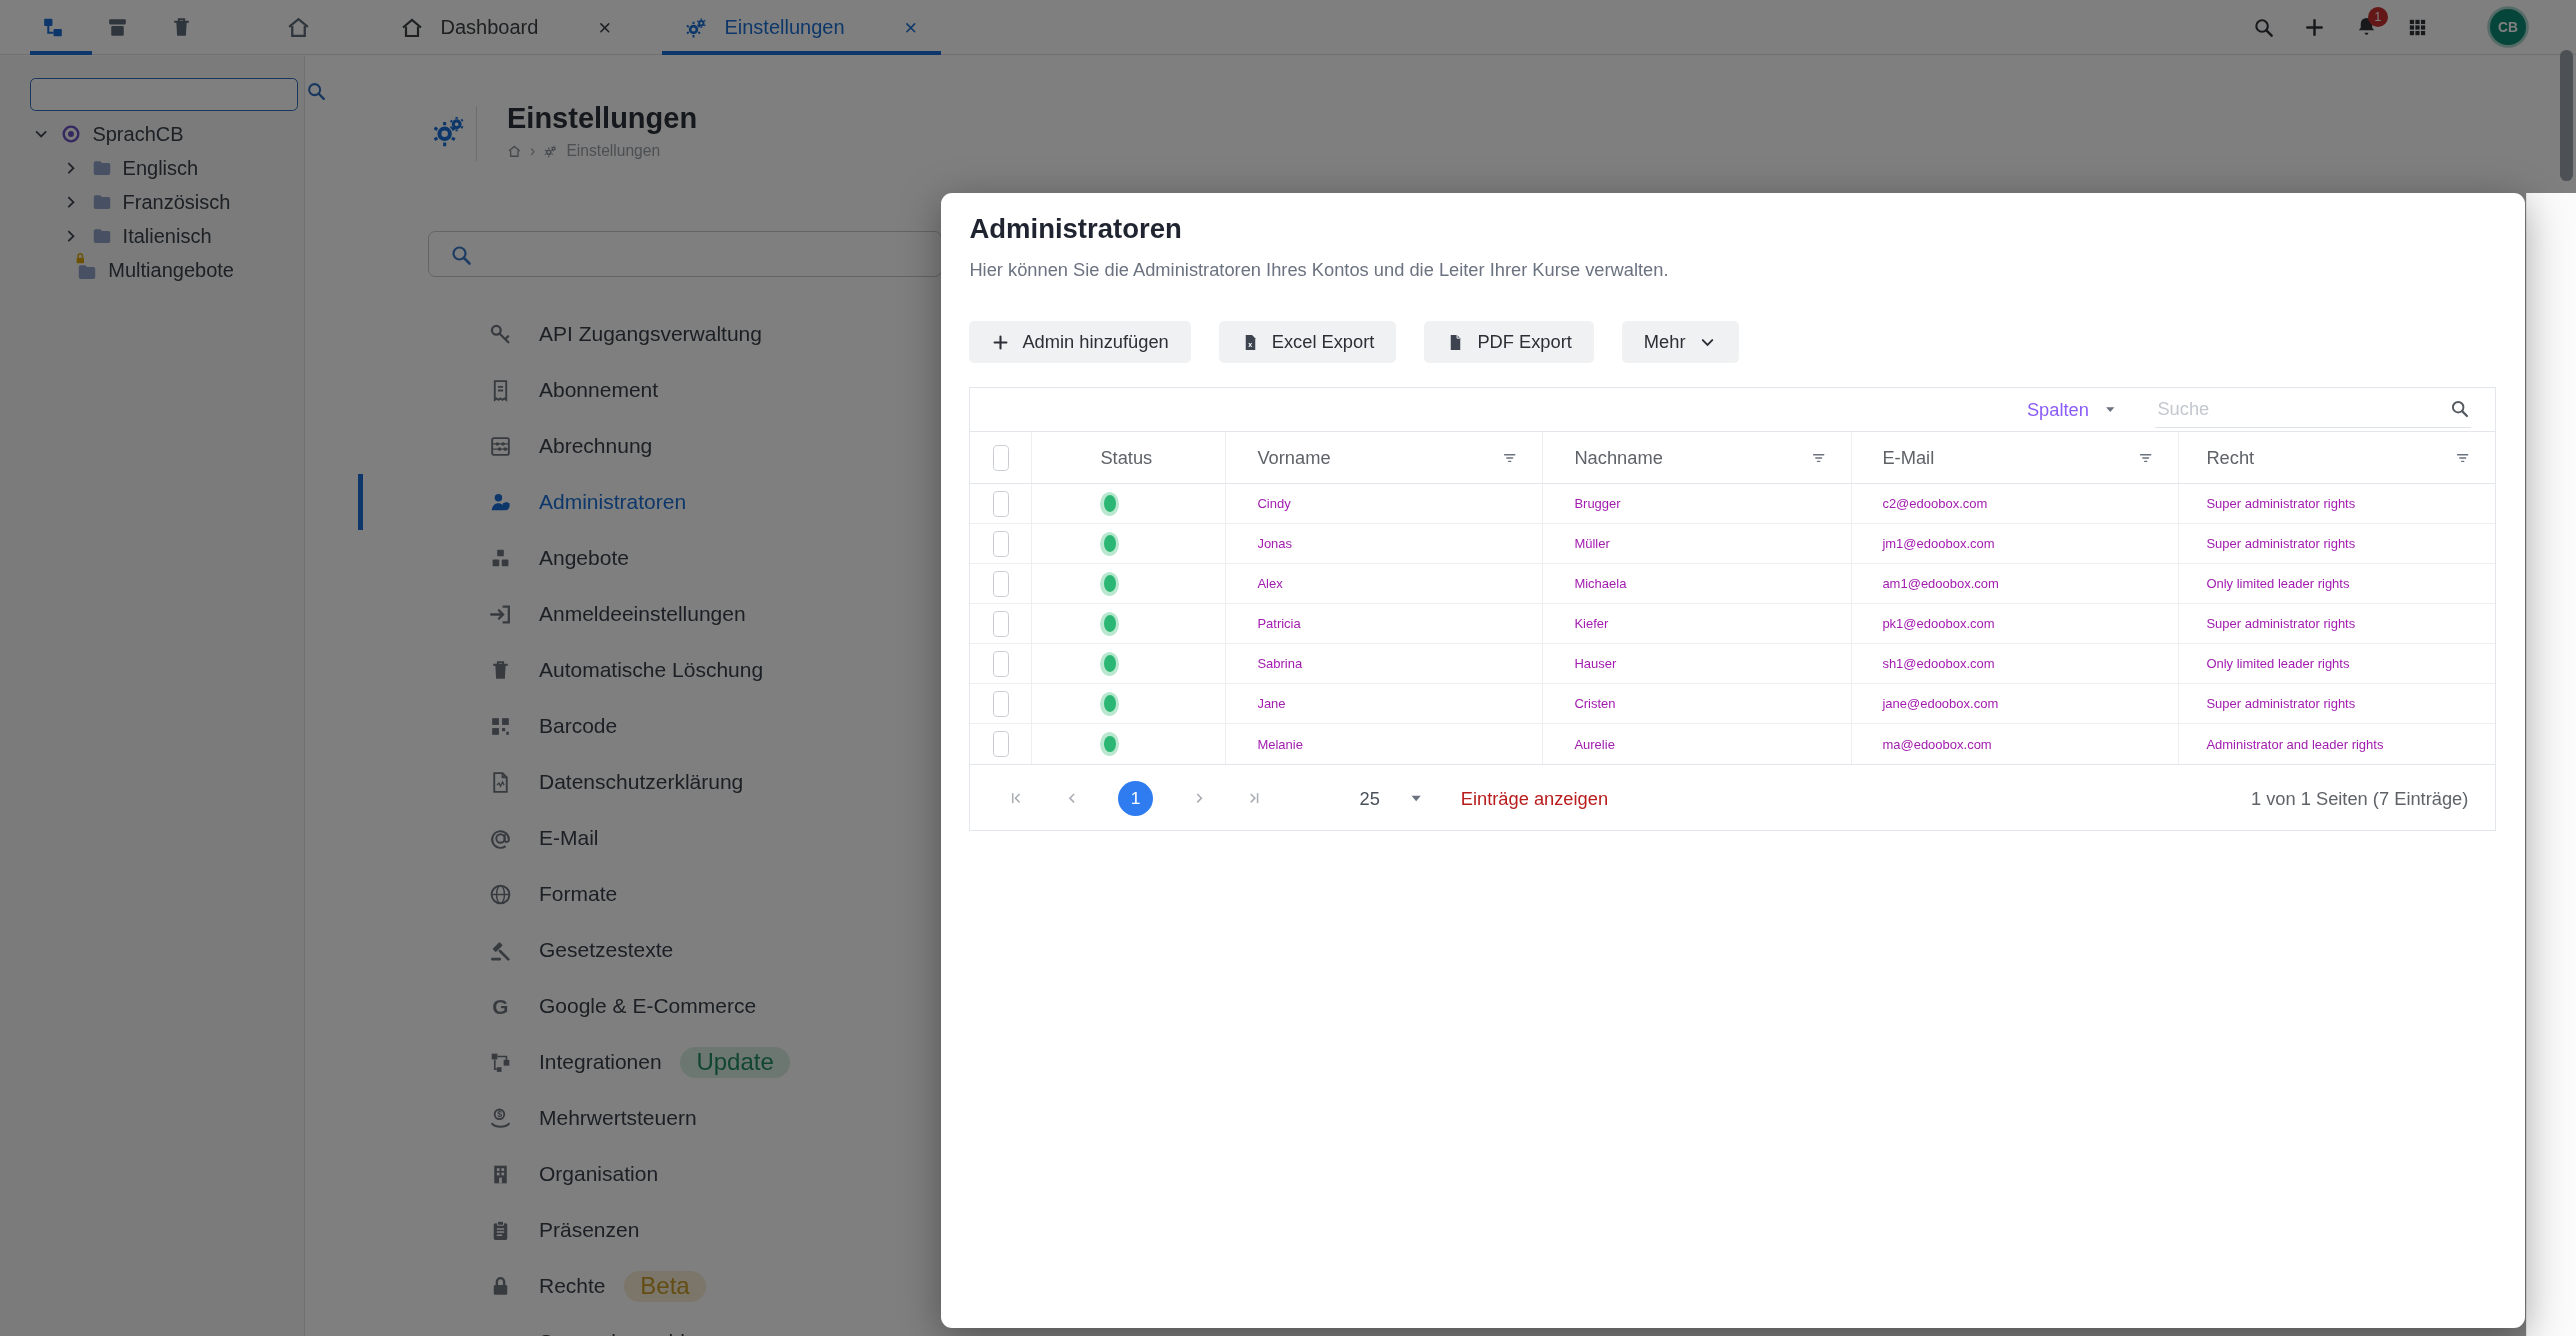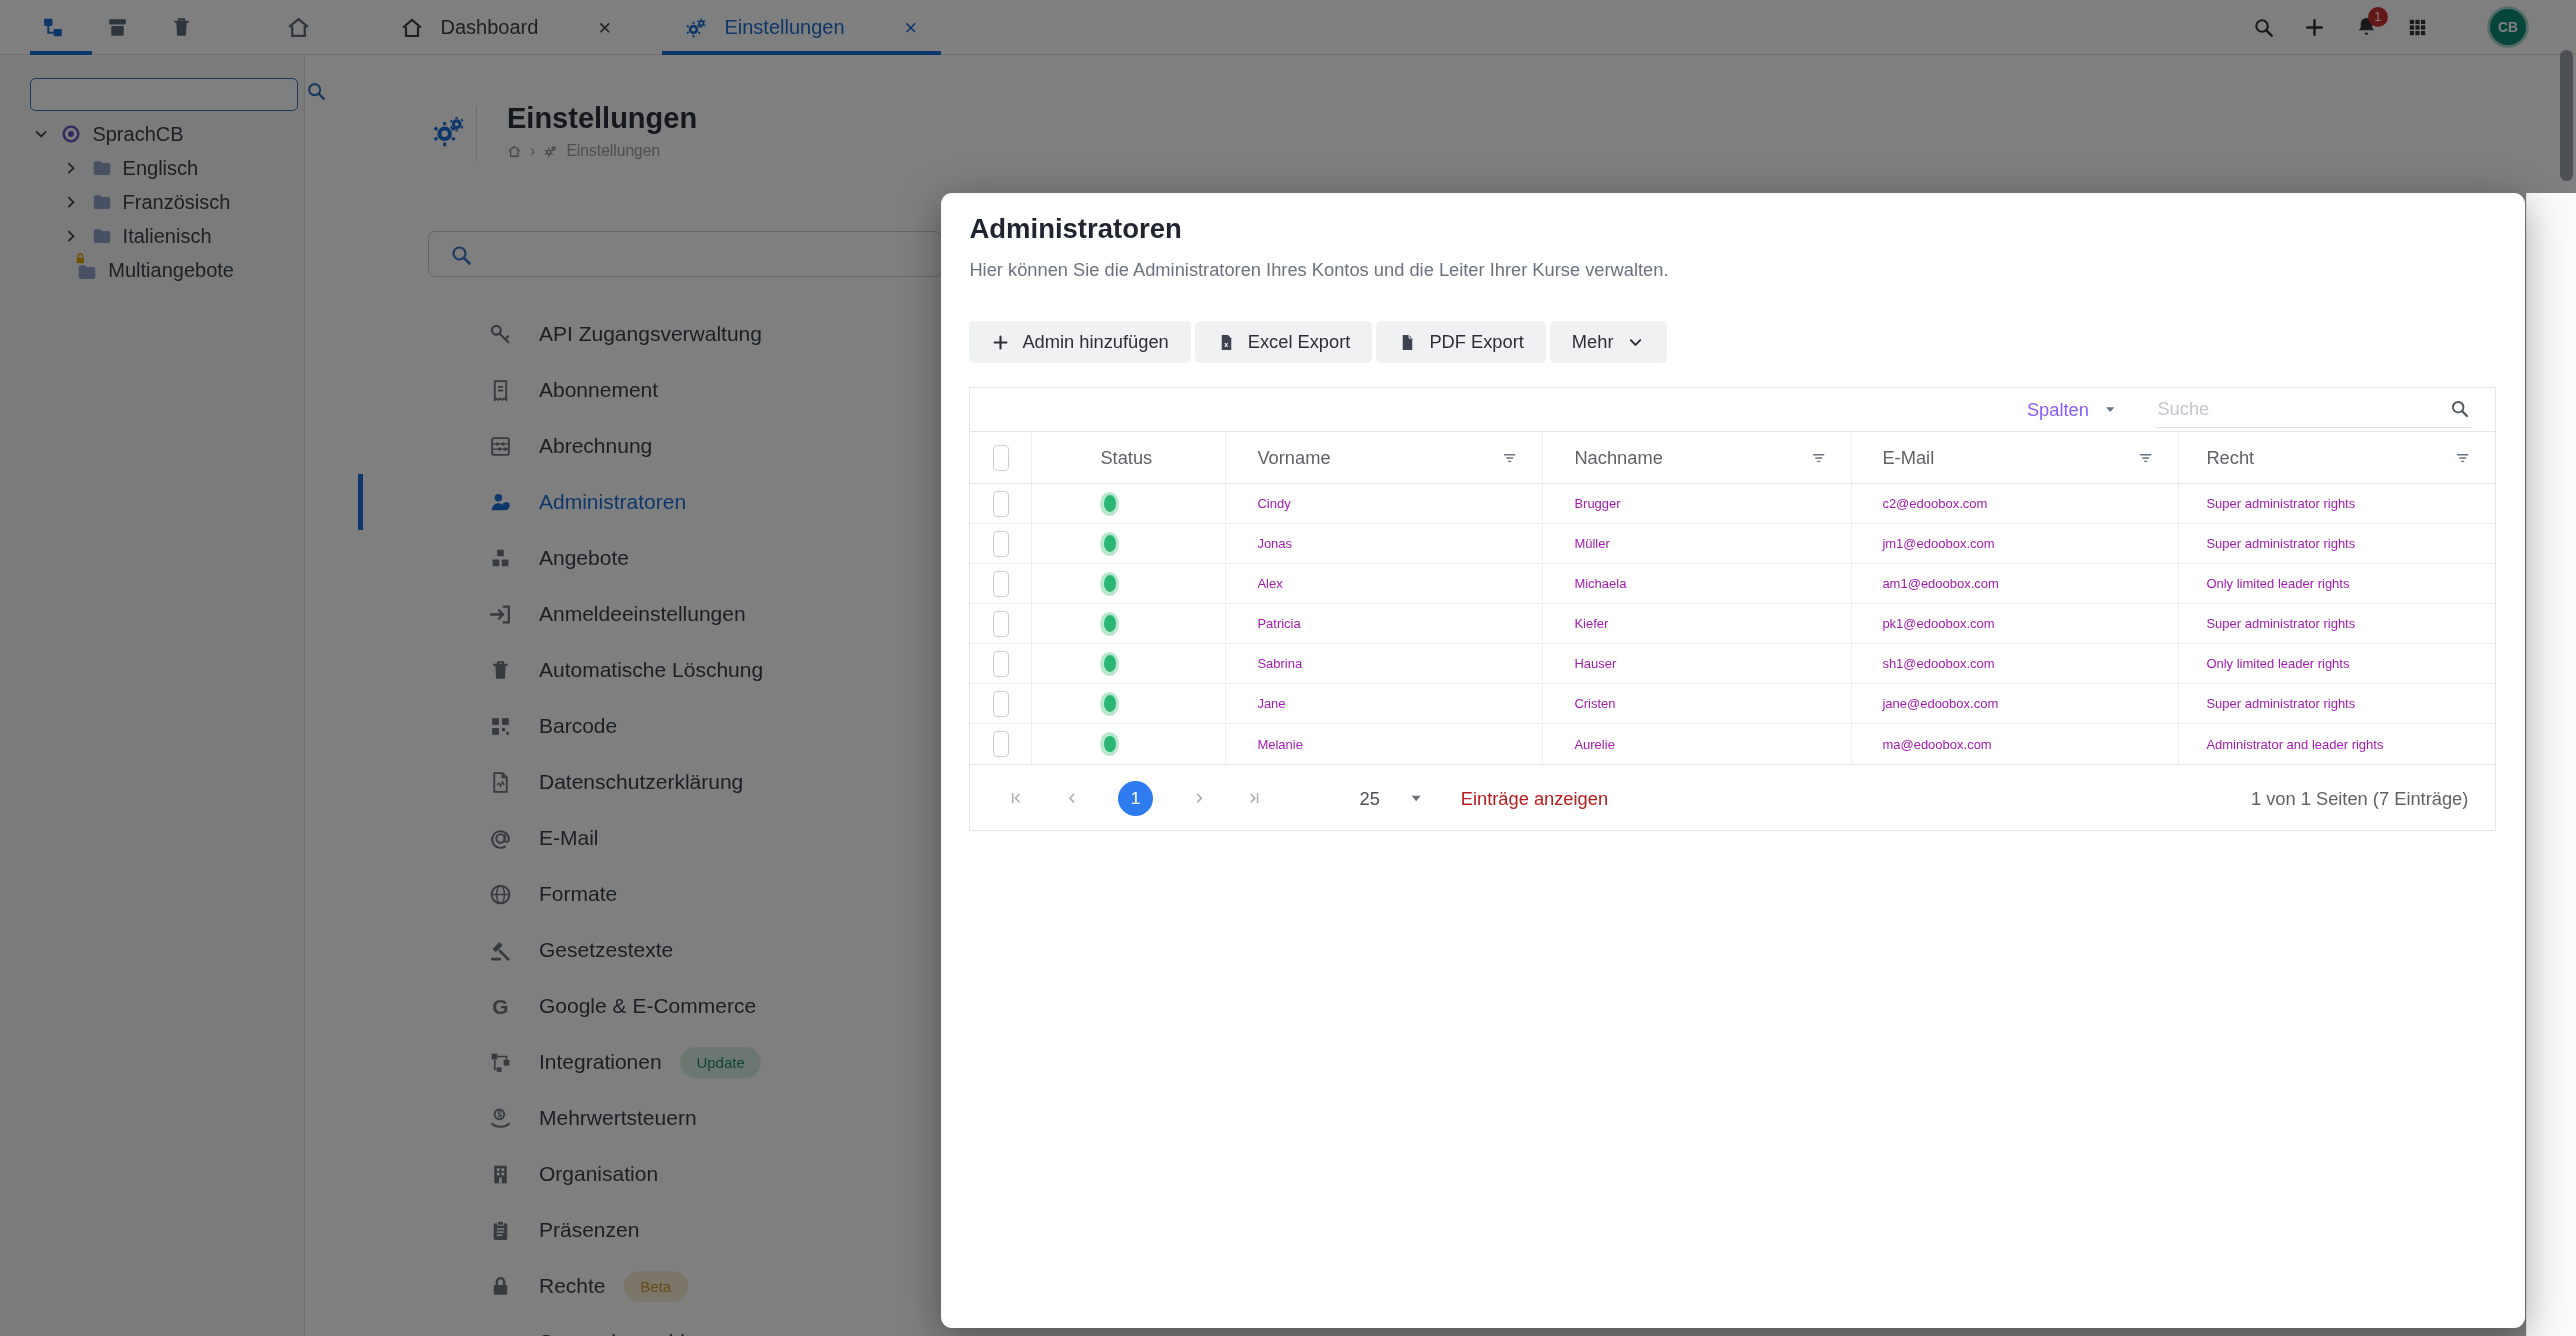--- a/index.html
+++ b/index.html
@@ -56,33 +56,33 @@
   .sp-breadcrumb{position:absolute;left:149px;top:86px;display:flex;align-items:center;gap:8.3px;color:#9aa0a6;font-size:15.6px;}
   .sp-breadcrumb .icon{width:14.7px;height:14.7px;color:#8a9097;}
   .sp-search{position:absolute;left:70px;top:175px;width:514px;height:46px;border:0.9px solid #c4c8cc;border-radius:7.3px;background:#fff;}
   .sp-search .icon{position:absolute;left:20px;top:11px;width:24px;height:24px;color:#3c78c8;}
   .settings-menu{position:absolute;left:53px;top:250px;width:541px;}
   .menu-item{position:relative;height:56px;display:flex;align-items:center;}
   .menu-item .m-ico{width:25px;height:25px;margin-left:77px;color:#6f7680;flex:none;}
   .menu-item .m-label{margin-left:26px;font-size:21px;color:#39414b;}
   .menu-item.active .m-ico,.menu-item.active .m-label{color:#1a6fd4;}
   .menu-item.active::before{content:"";position:absolute;left:-53px;top:0;width:4.6px;height:100%;background:#1a6fd4;}
-  .badge{margin-left:18.3px;height:31px;border-radius:15.6px;padding:0 16.5px;font-size:15px;display:flex;align-items:center;}
+  .badge{margin-left:18.3px;height:31px;border-radius:15.6px;padding:0 16.5px;font-size:24px;display:flex;align-items:center;}
   .badge.update{background:#d9efe3;color:#238b66;}
   .badge.beta{background:#f6edd3;color:#c79a26;}
 
   
   .overlay{position:absolute;left:0;top:0;width:2576px;height:1337px;background:rgba(0,0,0,0.5);}
   .scroll-strip{position:absolute;left:2526px;top:193px;width:50px;height:1144px;background:#fbfbfc;border-left:0.9px solid #e8e8e8;}
   .scroll-thumb{position:absolute;left:2560px;top:50px;width:13px;height:131px;border-radius:6.4px;background:#4d5156;}
   .drawer{position:absolute;left:941px;top:193px;width:1584px;height:1135px;background:#fff;border-radius:11px;
     box-shadow:0 9.2px 41px rgba(0,0,0,0.35);}
   .drawer-title{position:absolute;left:28.4px;top:20px;font-size:27.5px;font-weight:600;color:#1f2430;}
   .drawer-desc{position:absolute;left:28.4px;top:66px;font-size:18.3px;color:#6b7280;}
-  .btn-row{position:absolute;left:28.4px;top:128px;display:flex;gap:4px;border-radius:15px;}
+  .btn-row{position:absolute;left:28.4px;top:128px;display:flex;gap:28px;border-radius:15px;}
   .btn{height:42px;background:#f0f1f2;border-radius:5.5px;display:flex;align-items:center;gap:12px;
     padding:0 22px;font-size:18.3px;color:#2b2f36;}
   .btn .icon{width:19px;height:19px;color:#2b2f36;}
 
   
   .table-widget{position:absolute;left:28.4px;top:194px;width:1527px;height:444px;border:0.9px solid #e3e6ea;background:#fff;}
   .t-toolbar{height:44px;display:flex;align-items:center;justify-content:flex-end;padding-right:24px;gap:37px;border-bottom:0.9px solid #e3e6ea;}
   .spalten{display:flex;align-items:center;gap:13px;font-size:18.3px;color:#8b5cf6;}
   .spalten .icon{width:16.5px;height:16.5px;color:#6b7280;}
   .t-search{position:relative;width:316px;height:37px;border-bottom:0.9px solid #dfe1e4;display:flex;align-items:center;}

